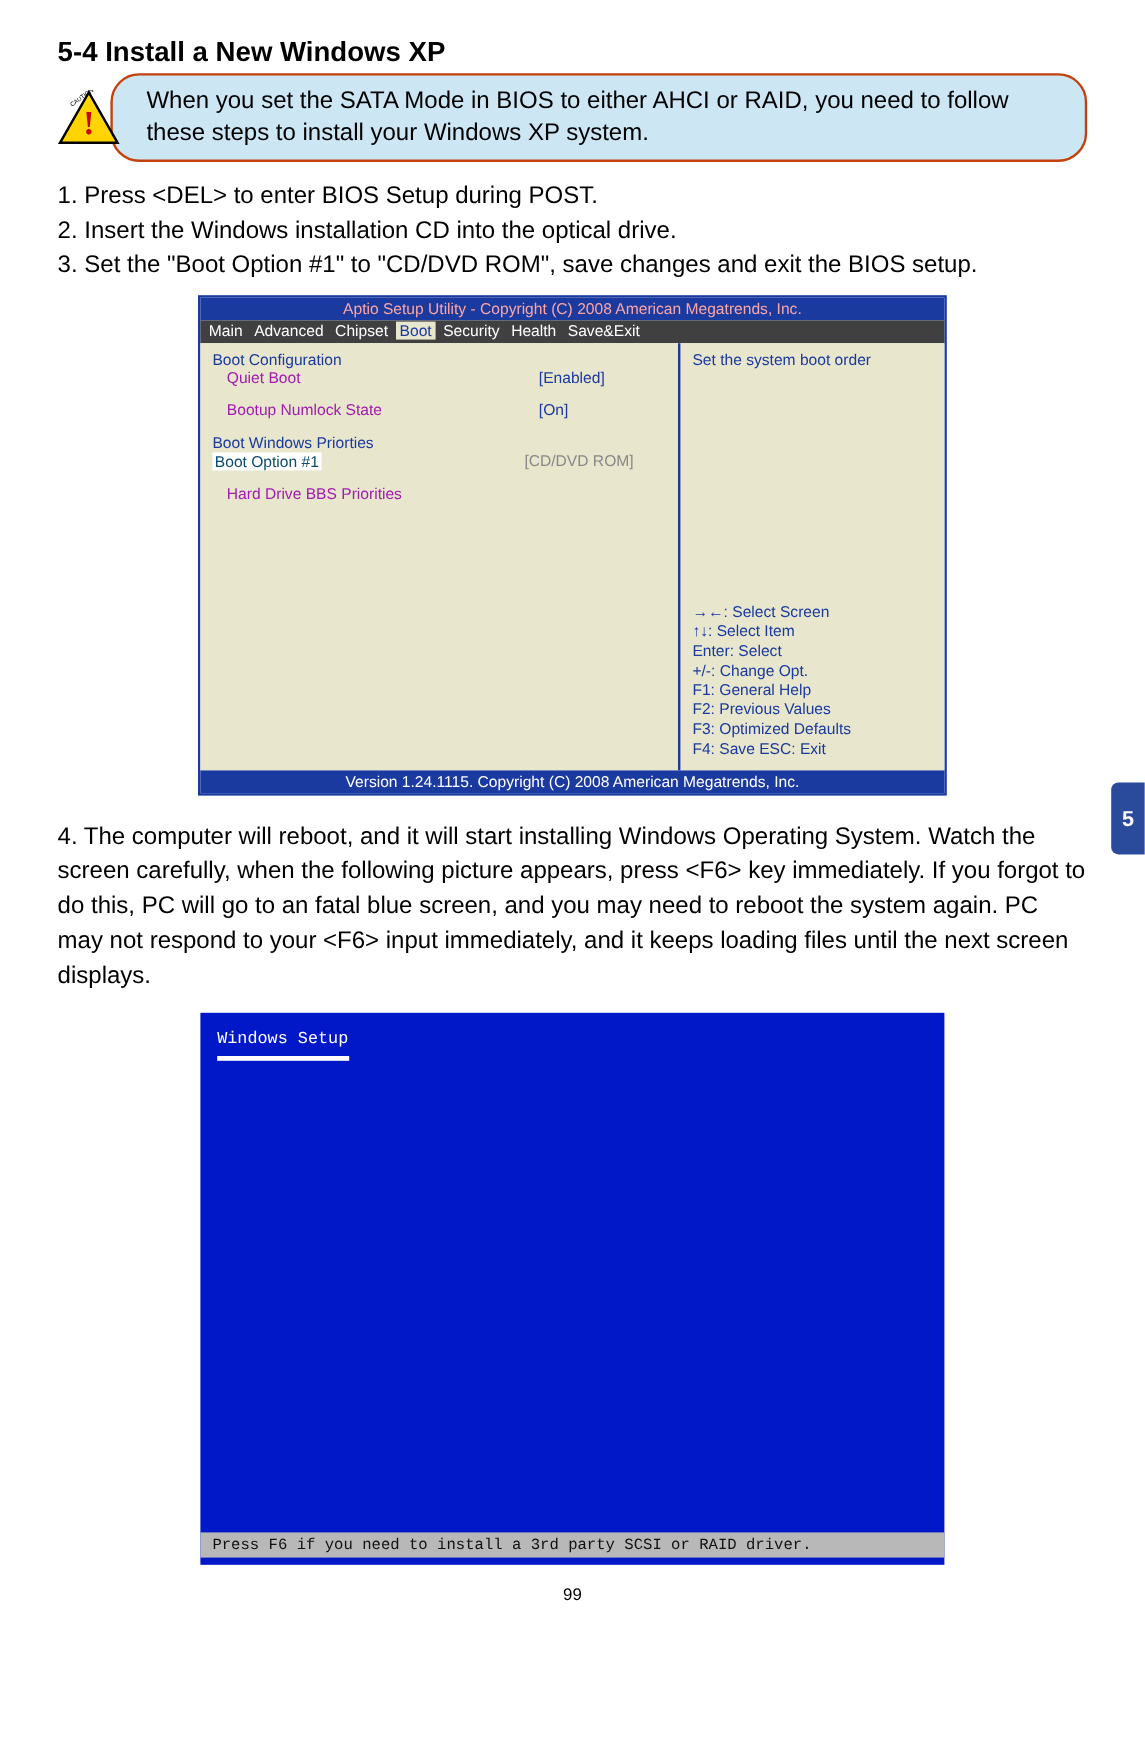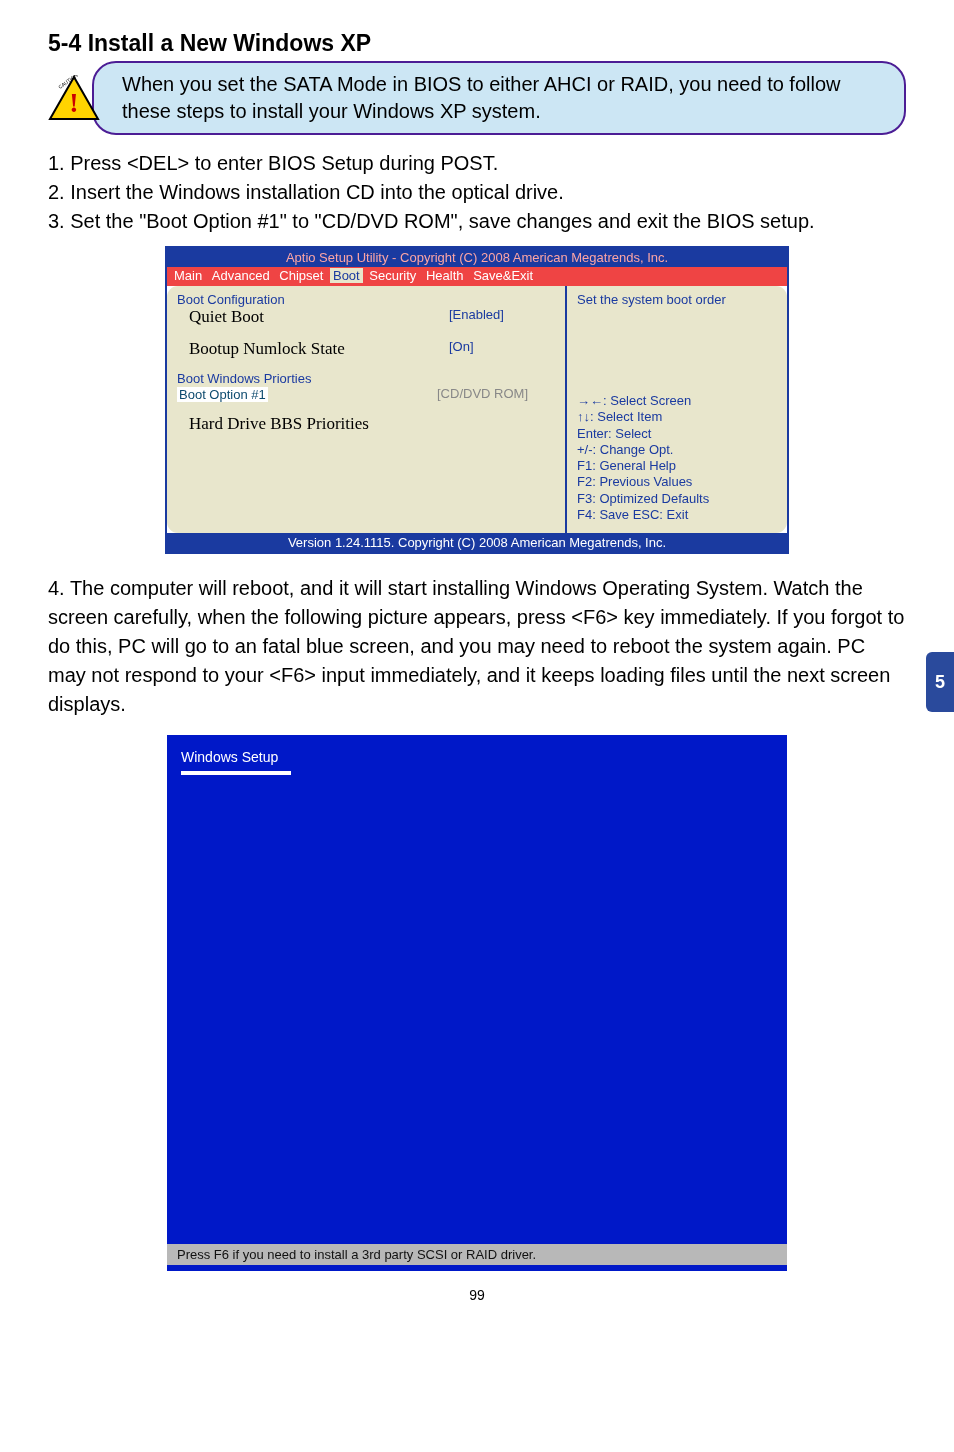--- a/index.html
+++ b/index.html
@@ -27,21 +27,21 @@
   .caution-icon {
     width: 52px;
     height: 46px;
     position: relative;
     flex-shrink: 0;
     margin-right: -8px;
     z-index: 2;
   }
   .caution-box {
     flex: 1;
-    border: 2px solid #4c1d95;
+    border: 2px solid #c2410c;
     border-radius: 24px;
     background: #cce6f4;
     padding: 8px 20px 8px 28px;
     font-size: 20px;
     line-height: 1.35;
   }
   .steps {
     font-size: 20px;
     line-height: 1.45;
   }
@@ -57,53 +57,52 @@
     font-size: 14px;
   }
   .bios-header {
     background: #1a3aa0;
     color: #fca5a5;
     text-align: center;
     padding: 2px 0;
     font-size: 13px;
   }
   .bios-menu {
-    background: #ef4444;
+    background: #404040;
     color: #fff;
     font-size: 13px;
     padding: 1px 4px 3px 4px;
   }
   .bios-menu span { padding: 0 3px; }
   .bios-menu .sel {
     background: #e8e6cc;
     color: #1a3aa0;
     padding: 0 3px;
   }
   .bios-body {
     display: flex;
     background: #e8e6cc;
-    height: 247px;
-    border-radius: 11px;
+    height: 356px;
   }
   .bios-left {
     flex: 1;
     padding: 6px 10px;
     border-right: 2px solid #1a3aa0;
     position: relative;
   }
   .bios-right {
     width: 200px;
     padding: 6px 10px;
     color: #1a3aa0;
     font-size: 13px;
     position: relative;
   }
   .bios-left .bl-heading { color: #1a3aa0; font-size: 13px; }
   .bios-left .bl-row { display: flex; }
-  .bios-left .bl-label { color: #000000; width: 260px; font-size: 17px; font-family: Liberation Serif, serif; }
+  .bios-left .bl-label { color: #a21caf; width: 260px; font-size: 13px; }
   .bios-left .bl-val { color: #1a3aa0; font-size: 13px; }
   .bios-left .bl-sel {
     background: #fff;
     color: #0c4a6e;
     font-size: 13px;
     padding: 0 2px;
     display: inline-block;
   }
   .bios-left .bl-sel-val { color: #888; font-size: 13px; }
   .bios-right .help {
@@ -125,25 +124,25 @@
     line-height: 1.45;
     margin: 18px 0 16px 0;
   }
   .win-wrap {
     display: flex;
     justify-content: center;
     margin-bottom: 16px;
   }
   .win {
     width: 620px;
-    height: 536px;
+    height: 460px;
     background: #0018c8;
     position: relative;
     color: #fff;
-    font-family: Liberation Sans, sans-serif;
+    font-family: Liberation Mono, monospace;
   }
   .win-title {
     position: absolute;
     top: 14px;
     left: 14px;
     font-size: 14px;
   }
   .win-rule {
     position: absolute;
     top: 36px;

